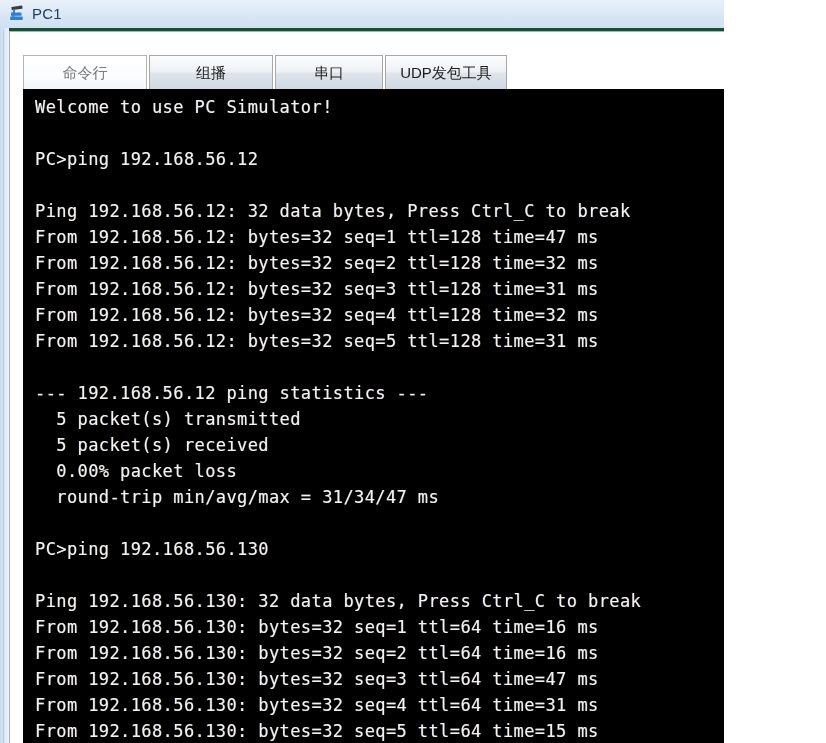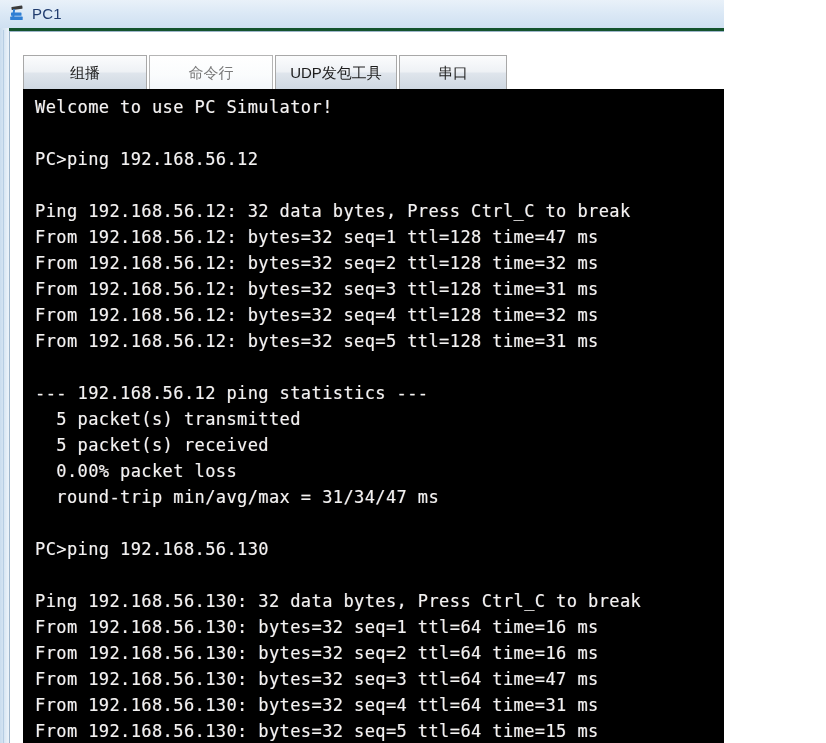--- a/index.html
+++ b/index.html
@@ -158,31 +158,31 @@
     </span>
     <span class="title-text">PC1</span>
   </div>
 
   <div class="left-gutter"></div>
   <div class="gutter-line"></div>
 
   <div class="panel">
 
     <div class="tabstrip">
+      <div class="tab tab-w2 selected">
+        <span class="tab-label">命令行</span>
+      </div>
       <div class="tab tab-w3">
         <span class="tab-label">组播</span>
       </div>
-      <div class="tab tab-w2 selected">
-        <span class="tab-label">命令行</span>
+      <div class="tab tab-w5">
+        <span class="tab-label">串口</span>
       </div>
       <div class="tab tab-w4">
         <span class="tab-label">UDP发包工具</span>
-      </div>
-      <div class="tab tab-w5">
-        <span class="tab-label">串口</span>
       </div>
     </div>
 
     <div class="terminal">
       <div class="term-inner">
           <div class="term-line">Welcome to use PC Simulator!</div>
           <div class="term-line blank"> </div>
           <div class="term-line">PC&gt;ping 192.168.56.12</div>
           <div class="term-line blank"> </div>
           <div class="term-line">Ping 192.168.56.12: 32 data bytes, Press Ctrl_C to break</div>

